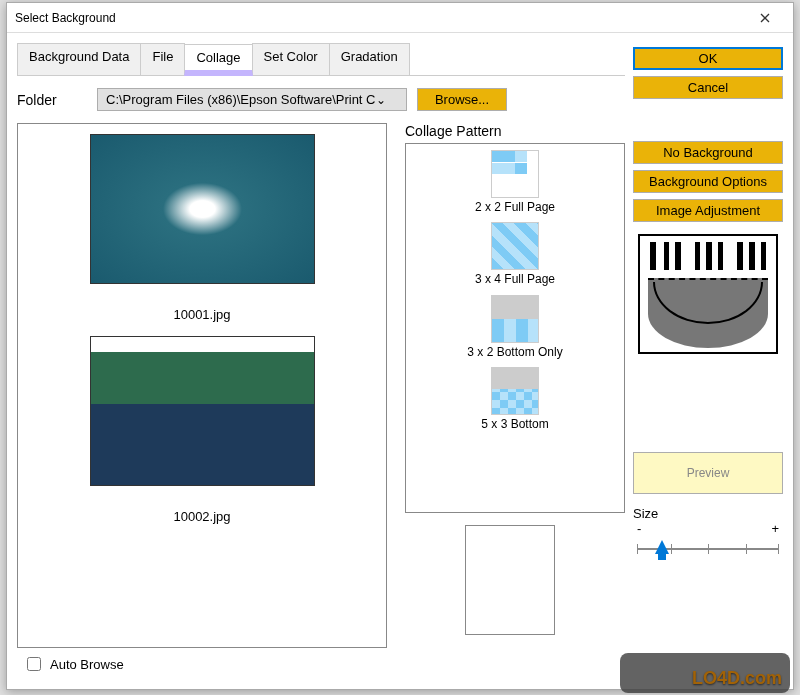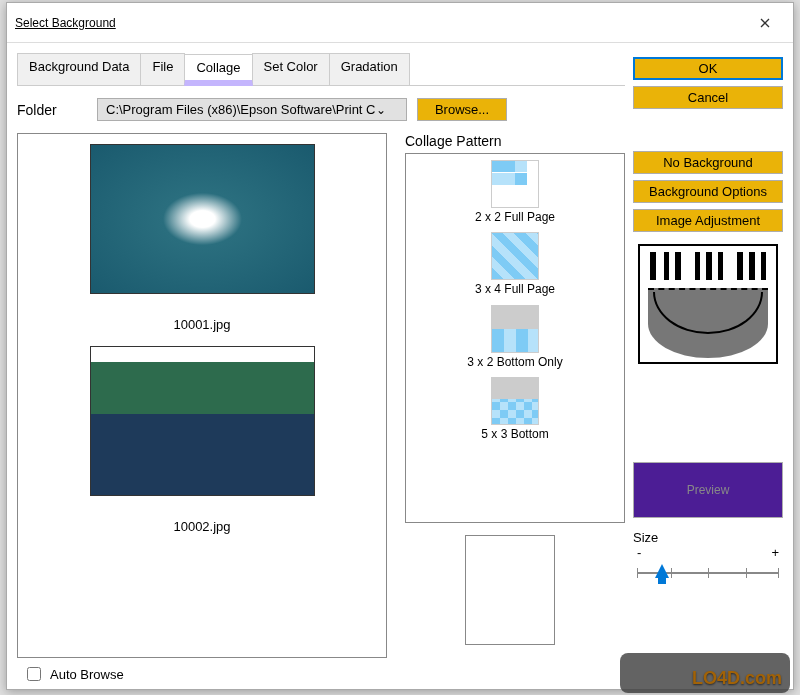--- a/index.html
+++ b/index.html
@@ -16,26 +16,25 @@
   .window {
     position: absolute;
     top: 2px; left: 6px;
     width: 788px;
     height: 688px;
     background: #fff;
     border: 1px solid #aaa;
     box-shadow: 0 2px 10px rgba(0,0,0,0.3);
   }
   .titlebar {
-    height: 40px;
+    height: 30px;
     display: flex;
     align-items: center;
     padding: 0 8px;
     border-bottom: 1px solid #ddd;
-    text-decoration: underline;
   }
   .titlebar .title { flex: 1; font-size: 12px; }
   .titlebar .close {
     width: 40px; height: 28px;
     display: flex; align-items: center; justify-content: center;
     font-size: 14px;
   }
   .content {
     padding: 10px;
     display: flex;
@@ -194,23 +193,23 @@
     position: absolute; left: 8px; right: 8px; bottom: 4px; height: 70px;
     background: #777; border-top: 2px dashed #000;
     border-radius: 0 0 70px 70px / 0 0 40px 40px;
   }
   .cd-graphic .disc::after{
     content:""; position:absolute; top:-40px; left:5px; right:5px; height:80px;
     border:2px solid #000; border-radius:50%; clip-path: inset(50% 0 0 0);
   }
   .spacer-lg { height: 80px; }
   .preview-btn {
-    background: #4c1d95;
+    background: #fef9c3;
     border: 1px solid #adadad;
-    padding: 20px;
+    padding: 13px;
     color: #888;
     text-align: center;
     width: 100%;
   }
   .size-block { margin-top: 6px; }
   .size-block .sz-label { font-size: 13px; }
   .size-block .row { display: flex; justify-content: space-between; font-size: 13px; padding: 0 4px; }
   .slider-track {
     position: relative; height: 24px; margin-top: 2px;
   }

